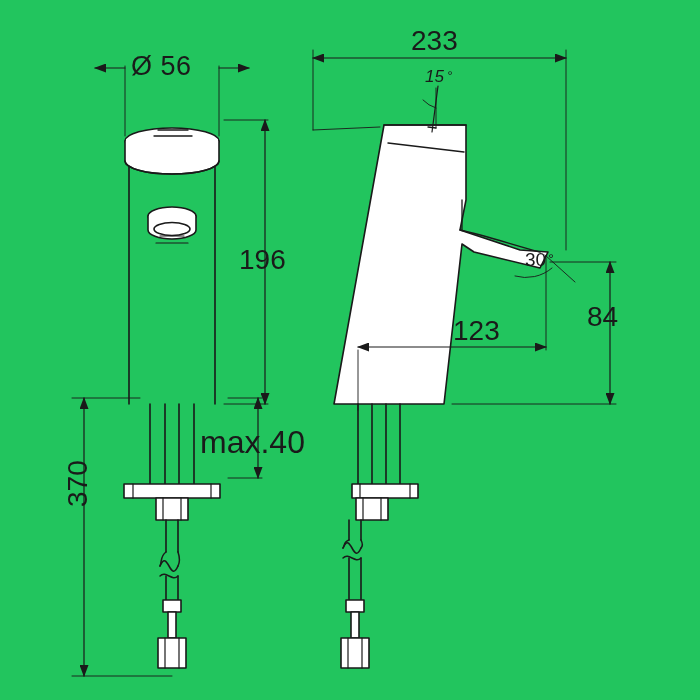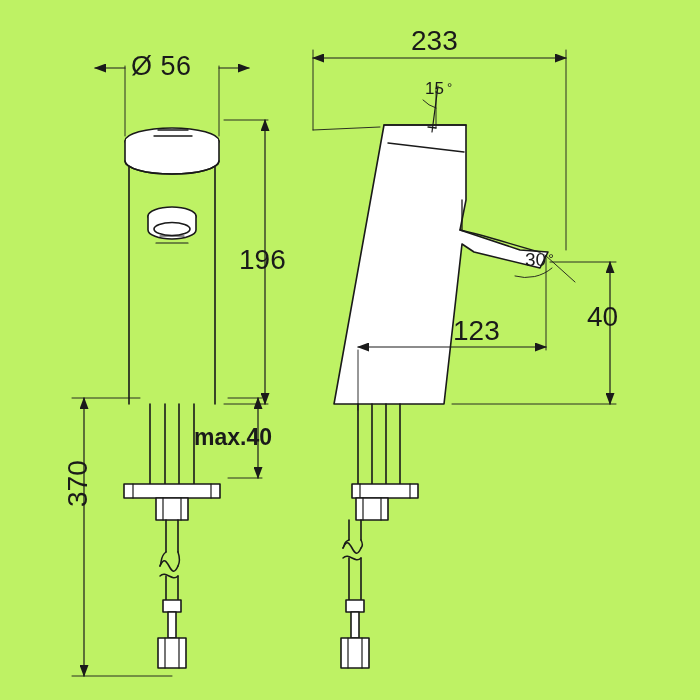--- a/index.html
+++ b/index.html
@@ -7,21 +7,21 @@
     padding: 0;
     background: #ffffff;
   }
   body {
     font-family: "Liberation Sans", sans-serif;
   }
   #stage {
     position: relative;
     width: 700px;
     height: 700px;
-    background: #bef264;
+    background: #22c55e;
     overflow: hidden;
   }
   #drawing {
     position: absolute;
     left: 0;
     top: 0;
     width: 700px;
     height: 700px;
   }
   .dim-label {
@@ -169,31 +169,31 @@
 
         <path d="M84,398 L84,676" marker-start="url(#arrStart)" marker-end="url(#arrEnd)"></path>
       </g>
     </g>
   </svg>
 
   <div class="dim-label" style="left:131px; top:53px; font-size:27px; letter-spacing:0.5px;">Ø 56</div>
 
   <div class="dim-label" style="left:411px; top:27px; font-size:28px;">233</div>
 
-  <div class="dim-label" style="left:425px; top:80px; font-size:17px;">
+  <div class="dim-label" style="left:425px; top:68px; font-size:17px;font-style:italic;">
     <span>15</span><span style="font-size:13px; vertical-align:2px; margin-left:3px;">°</span>
   </div>
 
   <div class="dim-label" style="left:239px; top:246px; font-size:28px;">196</div>
 
   <div class="dim-label" style="left:509px; top:250px; font-size:19px;margin-left:16px;">
     <span>30</span><span style="font-size:14px; vertical-align:2px; margin-left:2px;">°</span>
   </div>
 
   <div class="dim-label" style="left:453px; top:317px; font-size:28px;">123</div>
 
-  <div class="dim-label" style="left:587px; top:303px; font-size:28px;">40</div>
+  <div class="dim-label" style="left:587px; top:303px; font-size:28px;">84</div>
 
-  <div class="dim-label" style="left:194px; top:426px; font-size:23px;font-weight:bold;">max.40</div>
+  <div class="dim-label" style="left:200px; top:426px; font-size:32px;">max.40</div>
 
   <div class="dim-label" style="left:64px; top:507px; font-size:28px; transform:rotate(-90deg); transform-origin:left top;">370</div>
 
 </div>
 
 </body></html>

